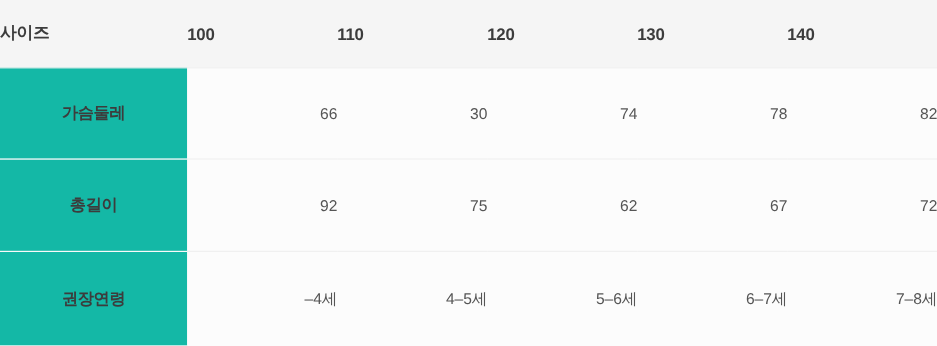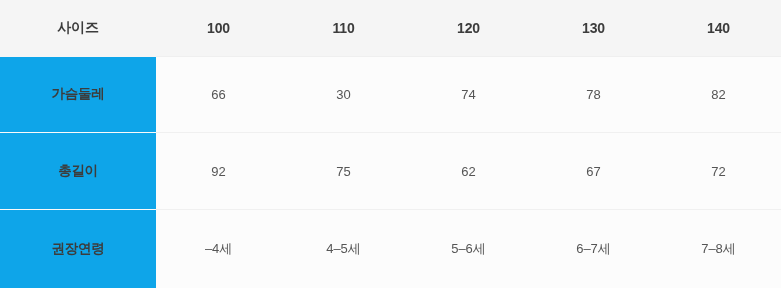--- a/index.html
+++ b/index.html
@@ -28,21 +28,21 @@
   .size-chart col.value-col { width: 125px; }
 
   
   thead tr {
     height: 56px;
     background: #f5f5f5;
   }
   thead th {
     margin: 0;
     padding: 0;
-    text-align: center;
+    text-align: left;
     vertical-align: middle;
     font-weight: 700;
     font-size: 14px;
     color: #3c3c3c;
     letter-spacing: -0.2px;
     border: none;
     background: #f5f5f5;
   }
   thead th.row-head {
     font-size: 14px;
@@ -53,41 +53,41 @@
   tbody tr {
     height: 58px;
   }
   tbody tr:last-child {
     height: 59px;
     padding-left: 44px;
   }
   tbody td {
     margin: 0;
     padding: 0;
-    text-align: center;
+    text-align: right;
     vertical-align: middle;
     font-size: 13px;
     font-weight: 400;
     color: #555555;
     background: #fcfcfc;
     border-top: 1px solid #f0f0f0;
     letter-spacing: -0.1px;
   }
   tbody tr:first-child td {
     border-top: 1px solid #efefef;
   }
   tbody th.row-head {
     margin: 0;
     padding: 0;
     text-align: center;
     vertical-align: middle;
     font-size: 13.5px;
     font-weight: 700;
     color: #3c3c3c;
-    background: #0ea5e9;
+    background: #14b8a6;
     border-top: 1px solid #fafafa;
     letter-spacing: -0.3px;
   }
   tbody tr:first-child th.row-head {
     border-top: 1px solid #f5f5f5;
   }
 </style>
 </head>
 <body>
 

